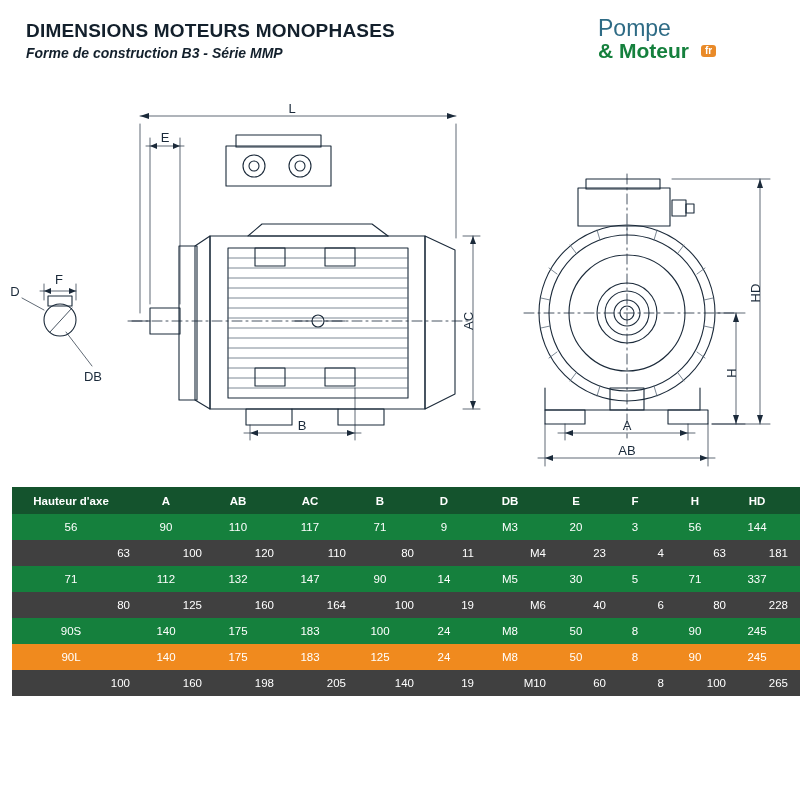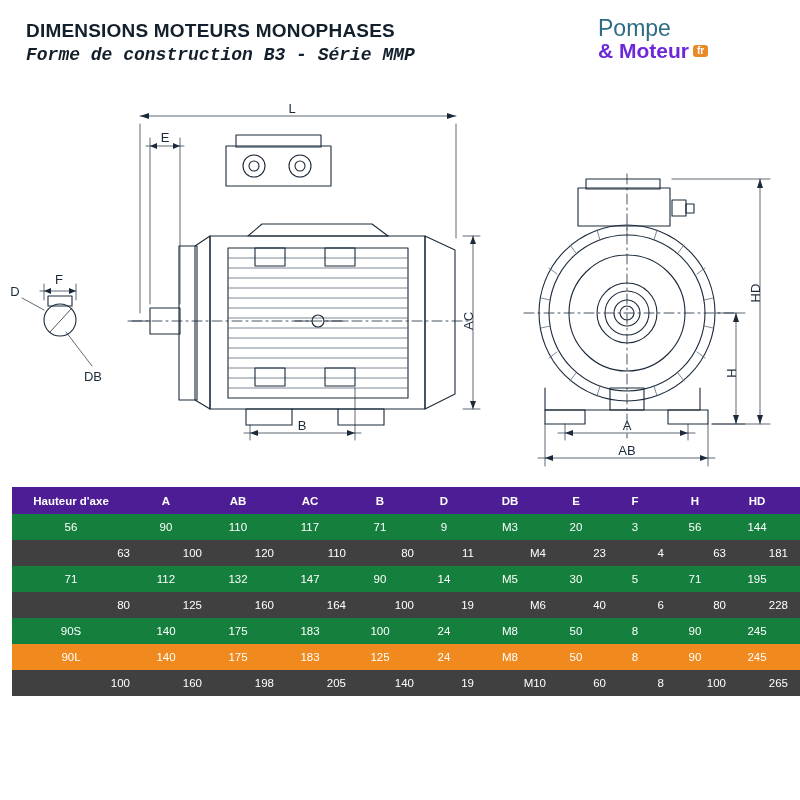--- a/index.html
+++ b/index.html
@@ -29,57 +29,56 @@
   }
   .title {
     font-size: 19px;
     font-weight: bold;
     letter-spacing: 0.2px;
     color: #13202c;
     margin: 0;
     white-space: nowrap;
   }
   .subtitle {
-    font-size: 18px;
+    font-size: 14px;
     font-weight: bold;
     font-style: italic;
     color: #13202c;
     margin: 3px 0 0 0;
-    font-family: Liberation Mono, monospace;
   }
 
   .logo {
     position: absolute;
     right: 22px;
     top: 16px;
     text-align: left;
     width: 180px;
   }
   .logo-line1 {
     font-size: 23px;
     font-weight: normal;
     color: #2e6b85;
     letter-spacing: 0px;
     line-height: 1.05;
   }
   .logo-line2 {
     font-size: 21px;
     font-weight: bold;
-    color: #6d28d9;
+    color: #15803d;
     line-height: 1.05;
   }
   .logo-fr {
     display: inline-block;
     font-size: 10px;
     font-weight: bold;
     color: #ffffff;
     background: #e98a28;
     border-radius: 3px;
     padding: 0px 4px 1px 4px;
-    margin-left: 4px;
+    margin-left: 12px;
     vertical-align: 4px;
   }
 
   
   .drawing {
     position: absolute;
     left: 0;
     top: 88px;
     width: 800px;
     height: 390px;
@@ -100,21 +99,21 @@
   }
   table.dims th, table.dims td {
     text-align: center;
     color: #ffffff;
     height: 26px;
     padding: 0;
     border: none;
     font-weight: normal;
   }
   table.dims thead th {
-    background: #4c1d95;
+    background: #14532d;
     font-weight: bold;
     font-size: 11.5px;
     height: 27px;
   }
   table.dims thead th.first {
     text-align: center;
   }
   tr.r-odd td { background: #15803d; }
   tr.r-even td { background: #404040; text-align: right; }
   tr.r-hl td { background: #f08a1e; }
@@ -408,21 +407,21 @@
           <td>71</td>
           <td>112</td>
           <td>132</td>
           <td>147</td>
           <td>90</td>
           <td>14</td>
           <td>M5</td>
           <td>30</td>
           <td>5</td>
           <td>71</td>
-          <td>195</td>
+          <td>337</td>
           <td>241</td>
         </tr>
         <tr class="r-even">
           <td>80</td>
           <td>125</td>
           <td>160</td>
           <td>164</td>
           <td>100</td>
           <td>19</td>
           <td>M6</td>

